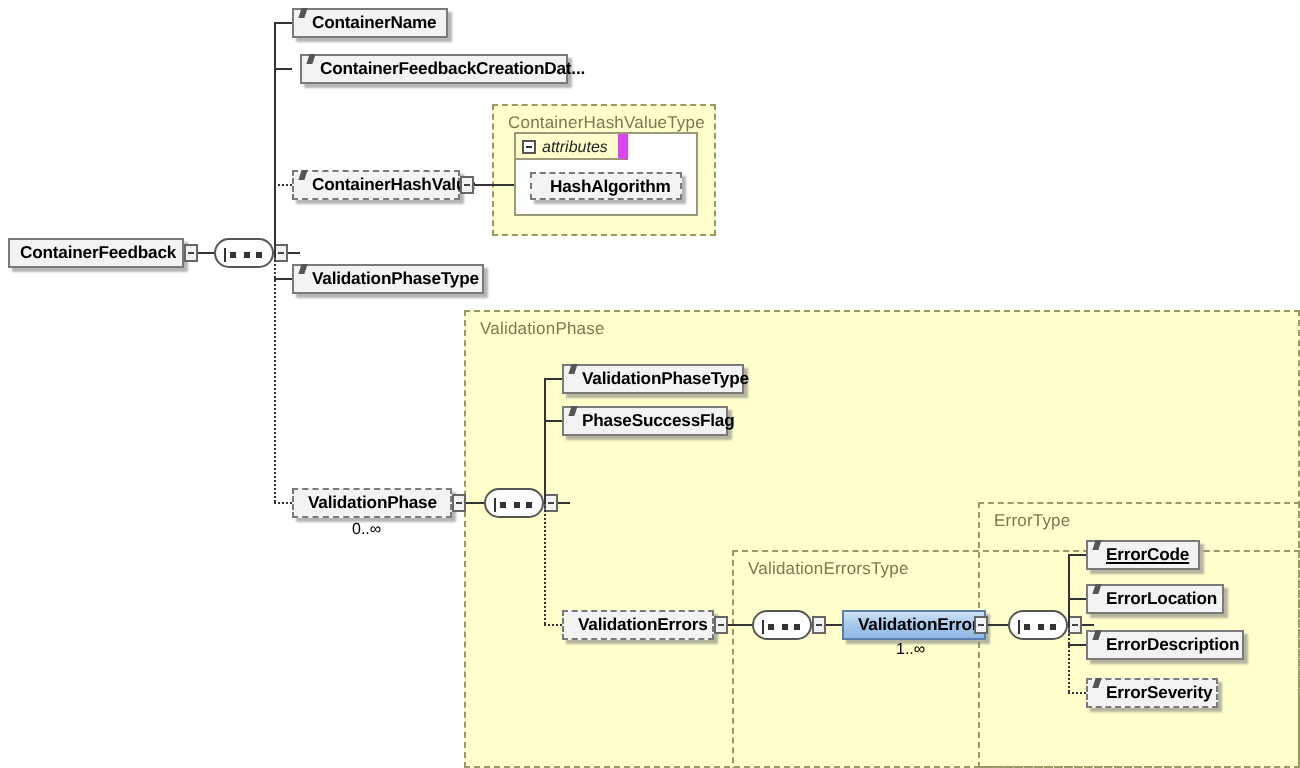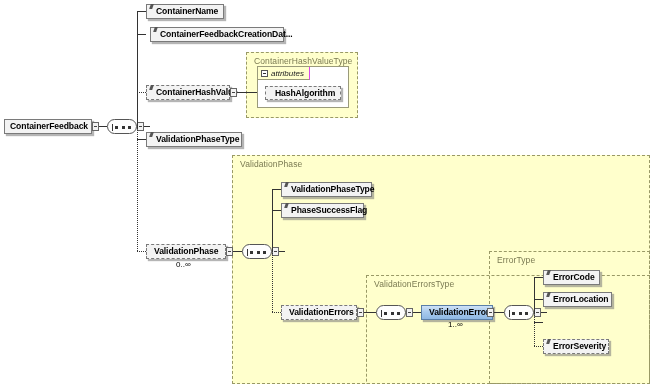--- a/index.html
+++ b/index.html
@@ -148,21 +148,21 @@
   .attr-hdr {
     position: absolute;
     left: 0;
     top: 0;
     height: 13px;
     display: flex;
     align-items: center;
     gap: 3px;
     padding: 0 5px 0 3px;
     background: #ffffcc;
-    border-right: 1px solid #d946ef;
+    border-right: 5px solid #d946ef;
     border-bottom: 1px solid #9a9a7a;
     box-sizing: border-box;
   }
   .attr-hdr .minus {
     width: 7px;
     height: 7px;
     border: 1px solid #555;
     background: #fff;
     position: relative;
     box-sizing: border-box;
@@ -354,32 +354,36 @@
         <i></i>
       </span>
   </div>
   <div class="stub" style="left:534px; top:308px;"></div>
   <div class="ln h" style="left:541px; top:312px; width:6px;"></div>
 
   <div class="ln v" style="left:534px; top:277px; height:35px;"></div>
   <div class="ln dotv" style="left:534px; top:312px; height:34px;"></div>
 
   <div class="ln h" style="left:534px; top:277px; width:9px;"></div>
-  <div class="el" style="left:543px; top:270px; width:57px;">
+  <div class="el" style="left:543px; top:270px; width:57px;text-decoration:underline;">
     <span class="tick"></span>
     <span class="lbl" style="margin-left:4px;">ErrorCode</span>
   </div>
 
   <div class="ln h" style="left:534px; top:299px; width:9px;"></div>
   <div class="el" style="left:543px; top:292px; width:69px;">
     <span class="tick"></span>
     <span class="lbl" style="margin-left:4px;">ErrorLocation</span>
   </div>
 
   <div class="ln h" style="left:534px; top:322px; width:9px;"></div>
+  <div class="el" style="left:543px; top:315px; width:79px;">
+    <span class="tick"></span>
+    <span class="lbl" style="margin-left:4px;">ErrorDescription</span>
+  </div>
 
   <div class="ln doth" style="left:534px; top:346px; width:9px;"></div>
   <div class="el optional" style="left:543px; top:339px; width:66px;">
     <span class="tick"></span>
     <span class="lbl" style="margin-left:4px;">ErrorSeverity</span>
   </div>
 
 </div>
 
 </body></html>

